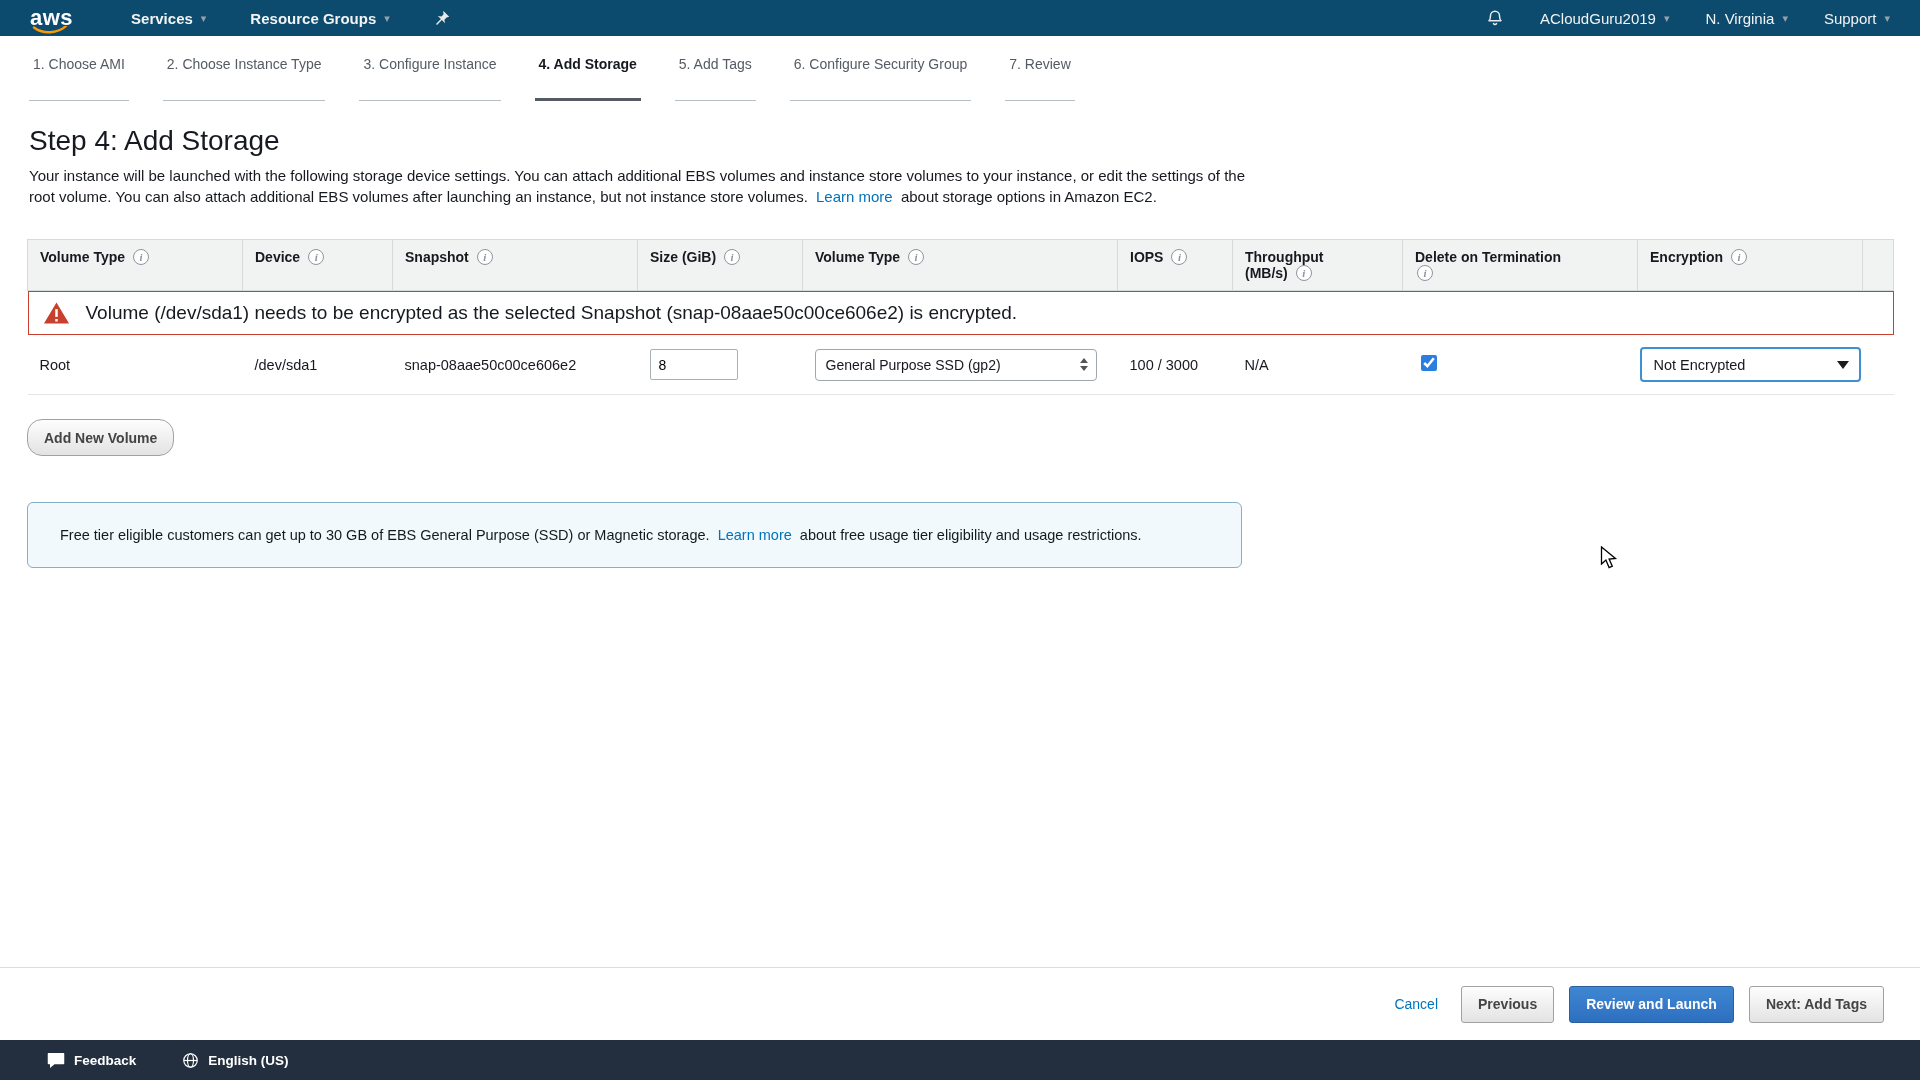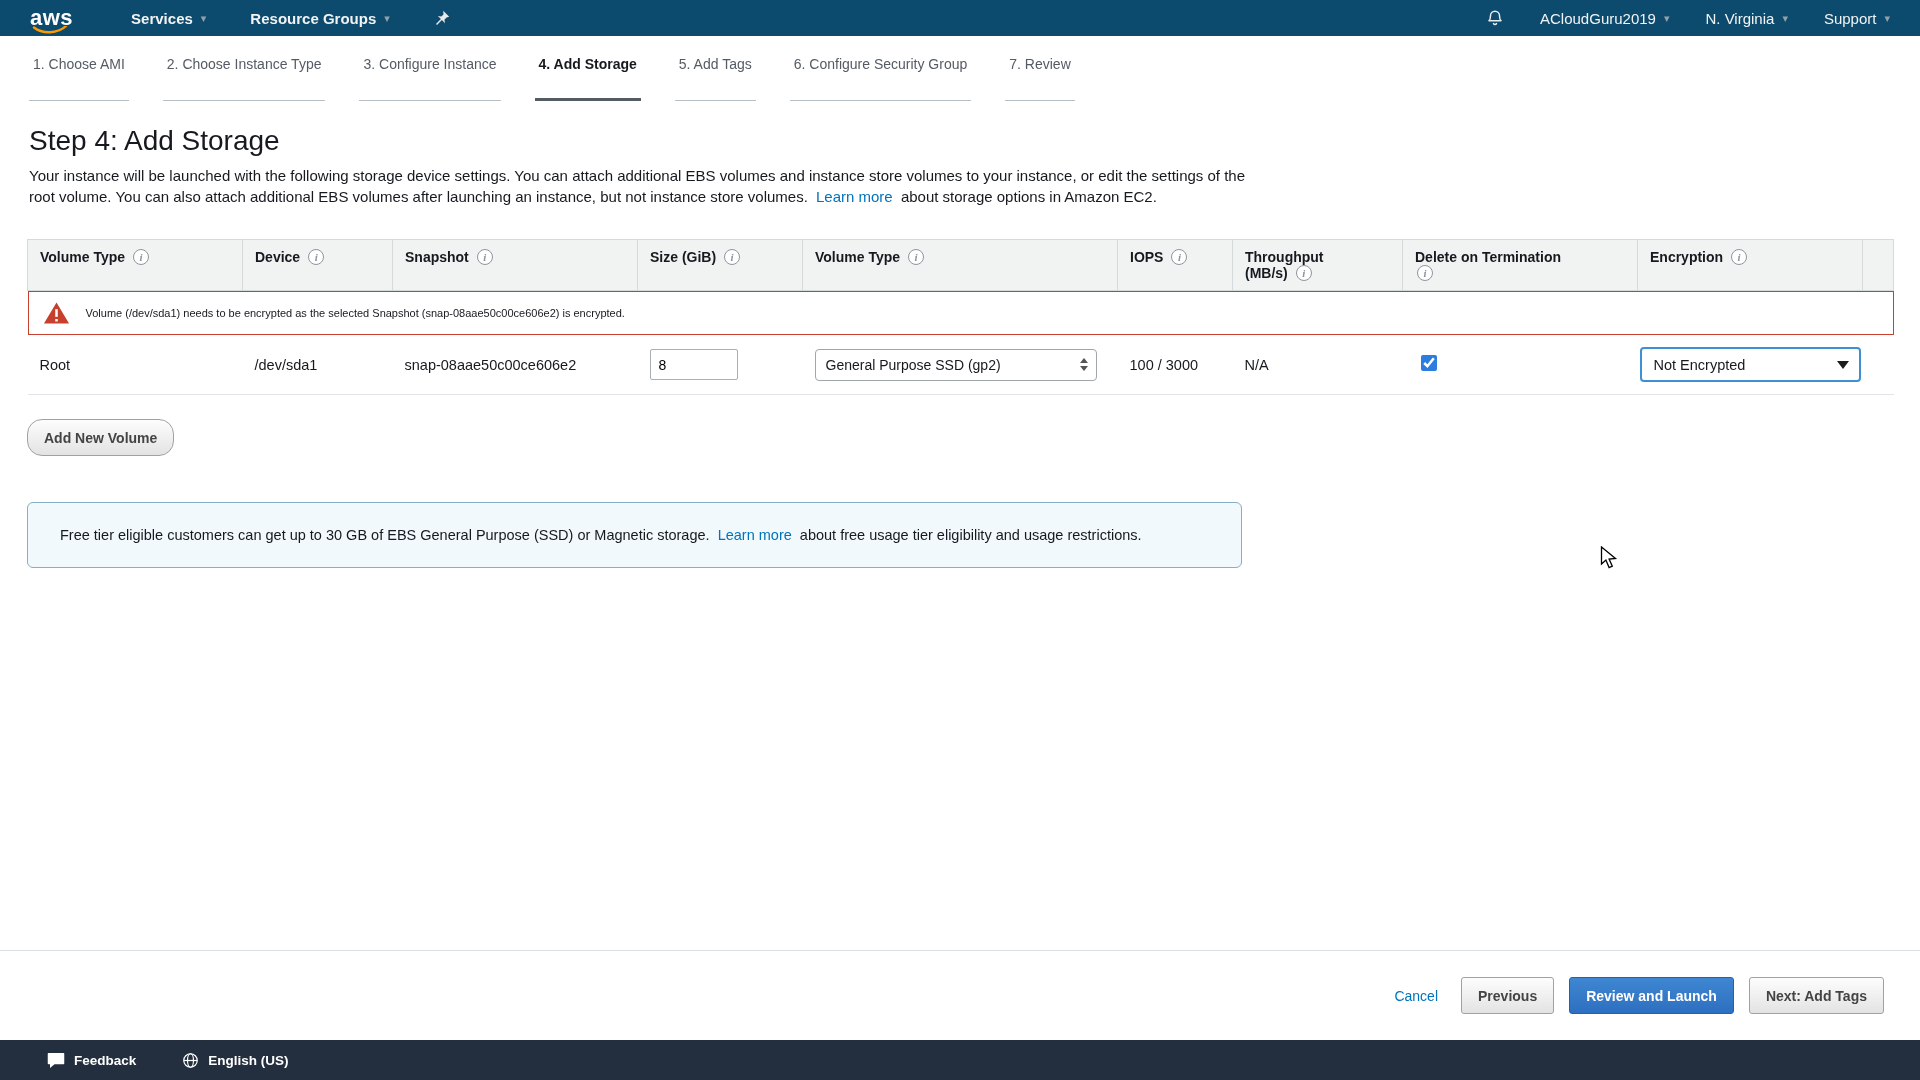--- a/index.html
+++ b/index.html
@@ -41,21 +41,21 @@
   }
   .th-line { display:flex; align-items:center; }
   .info-icon {
     display:inline-block; min-width:16px; width:16px; height:16px; border:1px solid #8a979d; border-radius:50%;
     color:#8a979d; font-family:"Liberation Serif","DejaVu Serif",serif; font-style:italic; font-weight:700;
     font-size:11px; line-height:14px; text-align:center; margin-left:8px; background:#fff; cursor:pointer;
   }
   .warning-cell { padding:0 !important; border:none !important; }
   .warning-bar {
     border:1px solid #c7402d; background:#fff; display:flex; align-items:center; gap:16px;
-    padding:9px 14px; font-size:11px; color:#16191f;
+    padding:9px 14px; font-size:19px; color:#16191f;
   }
   .storage-table td { padding:12px; border-bottom:1px solid #e3e6e8; font-size:14.5px; vertical-align:middle; color:#16191f; }
   .size-input { width:88px; height:31px; border:1px solid #a8b0b5; border-radius:2px; padding:0 8px; font-size:14px; font-family:inherit; }
   .select-box {
     width:282px; height:32px; border:1px solid #a0a7ab; border-radius:4px; background:#fff;
     display:flex; align-items:center; justify-content:space-between; padding:0 8px 0 10px; font-size:14px; cursor:pointer;
   }
   .dual-arrow { display:flex; flex-direction:column; gap:3px; align-items:center; }
   .tri-up { width:0; height:0; border-left:4px solid transparent; border-right:4px solid transparent; border-bottom:5px solid #555; }
   .tri-down { width:0; height:0; border-left:4px solid transparent; border-right:4px solid transparent; border-top:5px solid #555; }
@@ -78,21 +78,21 @@
 
   
   .free-tier {
     margin:46px 0 0 27px; width:1215px; border:1px solid #86aec5; background:#f2f9fd;
     border-radius:6px; padding:20px 32px; font-size:14.5px; line-height:24px; color:#16191f;
   }
   .free-tier .link { margin:0 4px; }
 
   
   .action-bar {
-    position:absolute; left:0; right:0; bottom:40px; height:90px; border-top:1px solid #d9dee1;
+    position:absolute; left:0; right:0; bottom:40px; height:73px; border-top:1px solid #d9dee1;
     background:#fff; display:flex; align-items:center; justify-content:flex-end; gap:15px; padding:16px 36px;
   }
   .cancel-link { font-size:14px; margin-right:8px; }
 
   
   .footer {
     position:absolute; left:0; bottom:0; width:100%; height:40px; background:#232f3e;
     display:flex; align-items:center; padding:0 47px; color:#fff; font-size:13.5px;
   }
   .footer-item { display:flex; align-items:center; gap:9px; font-weight:700; cursor:pointer; }

